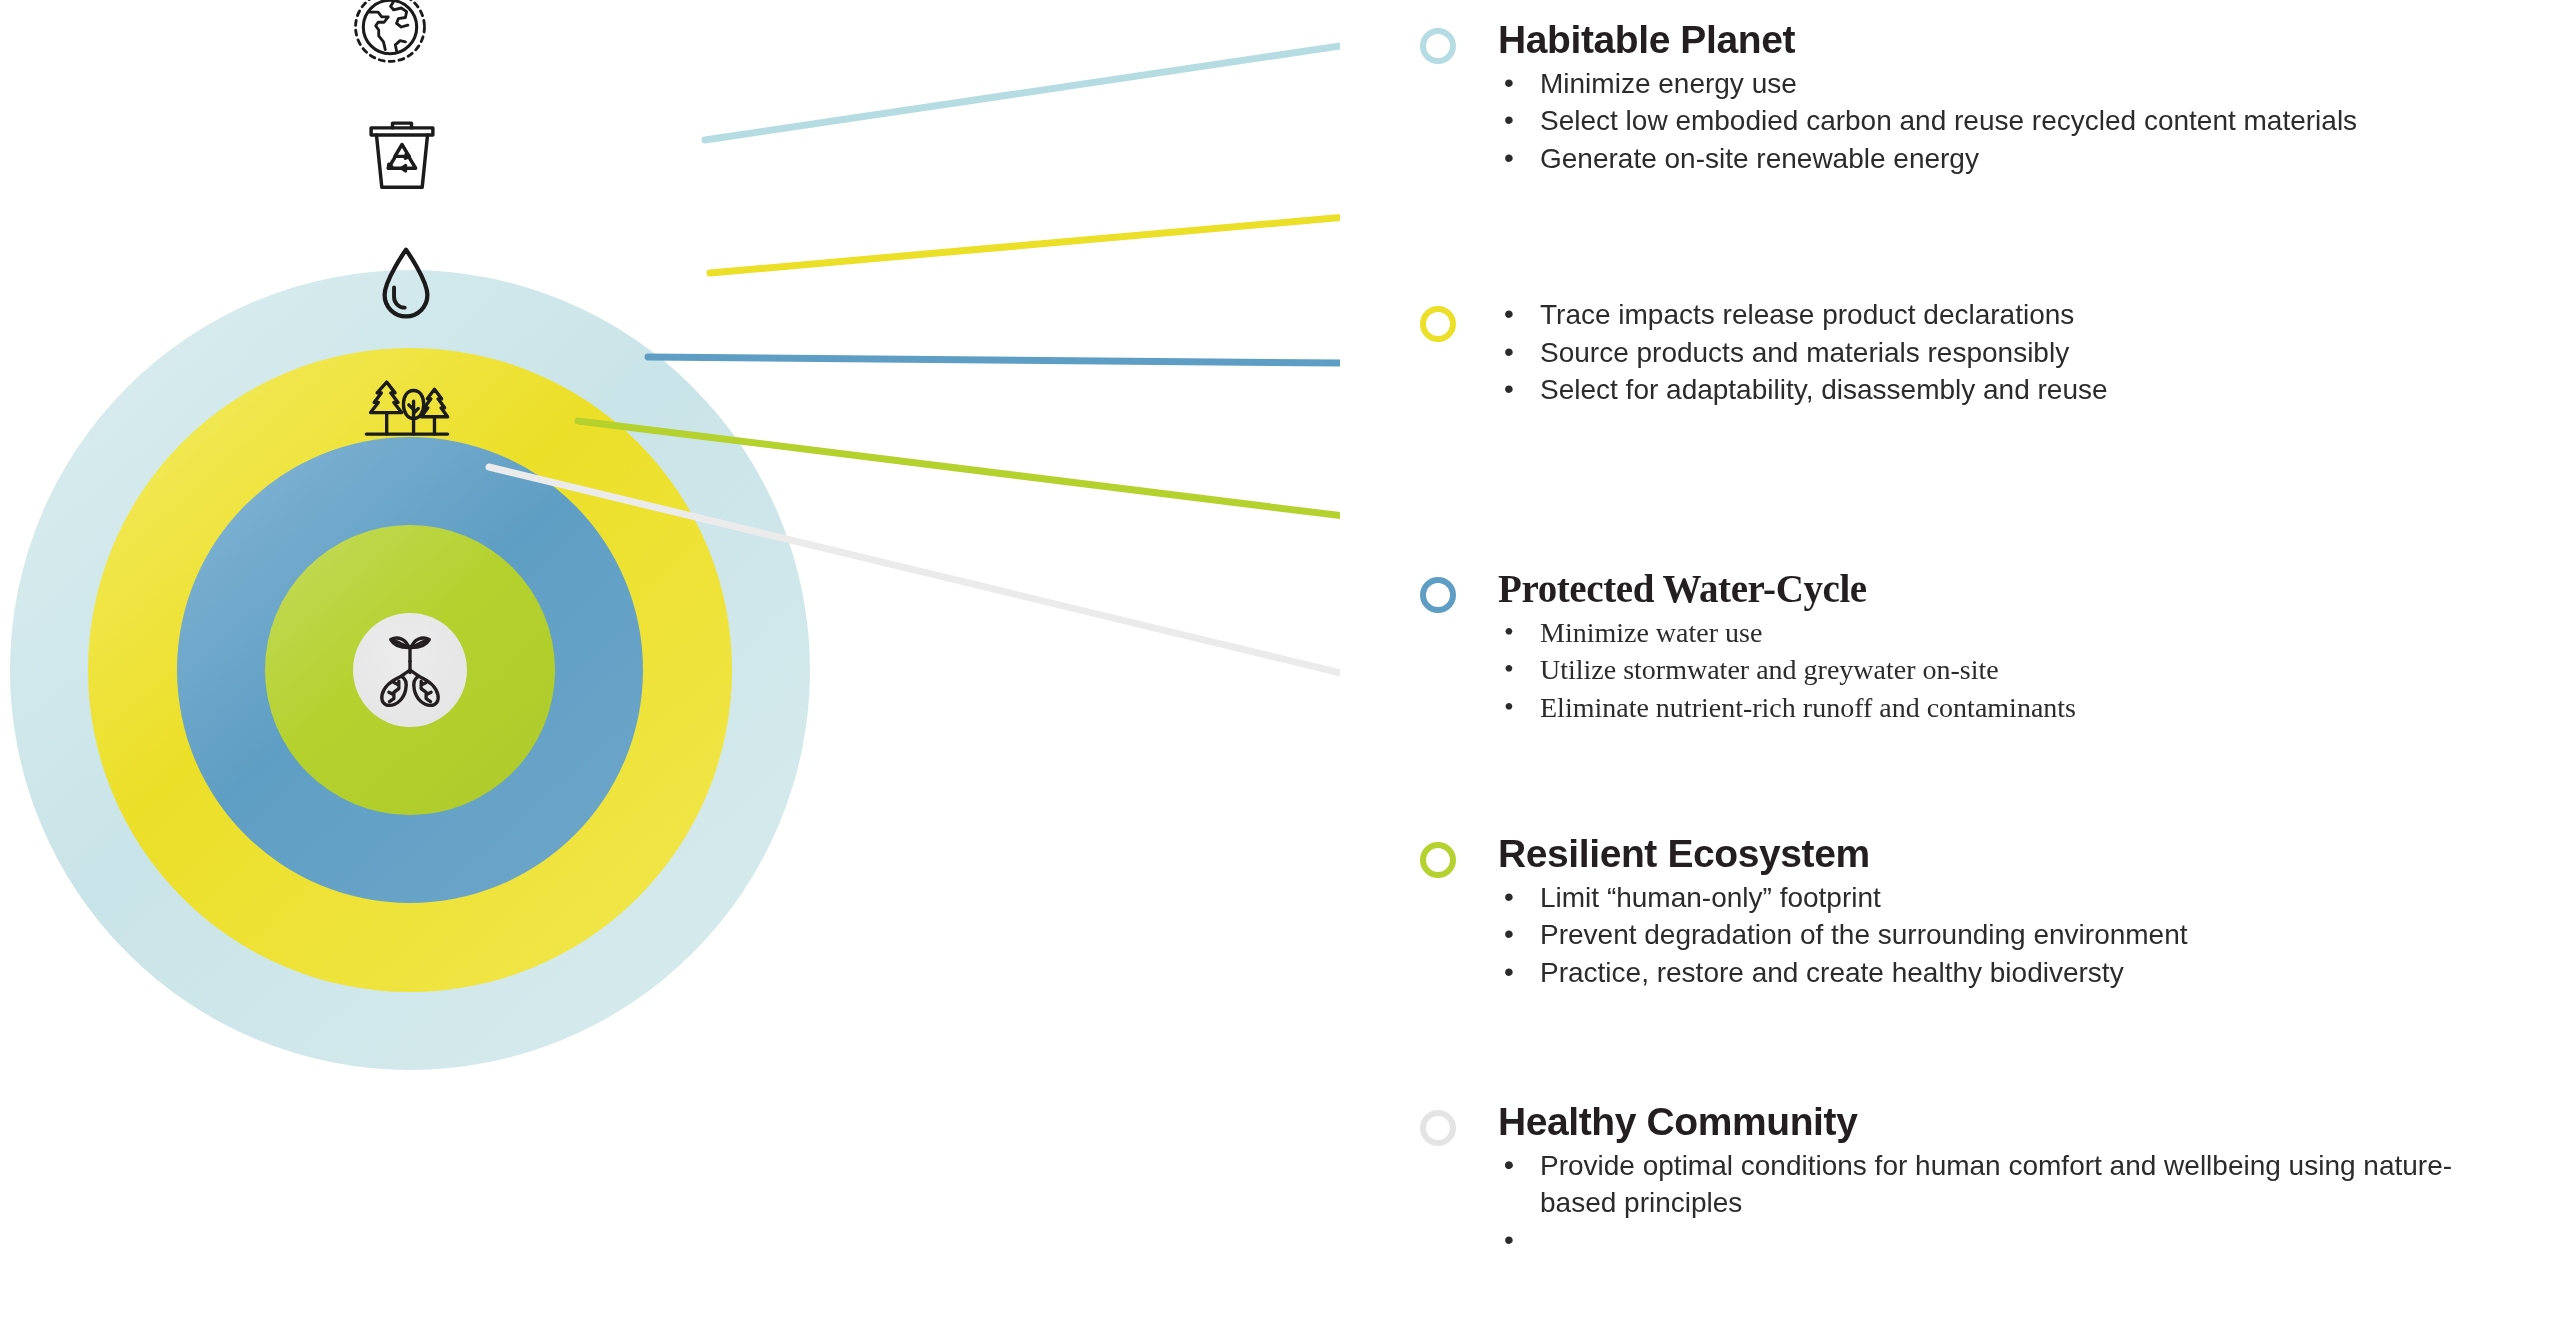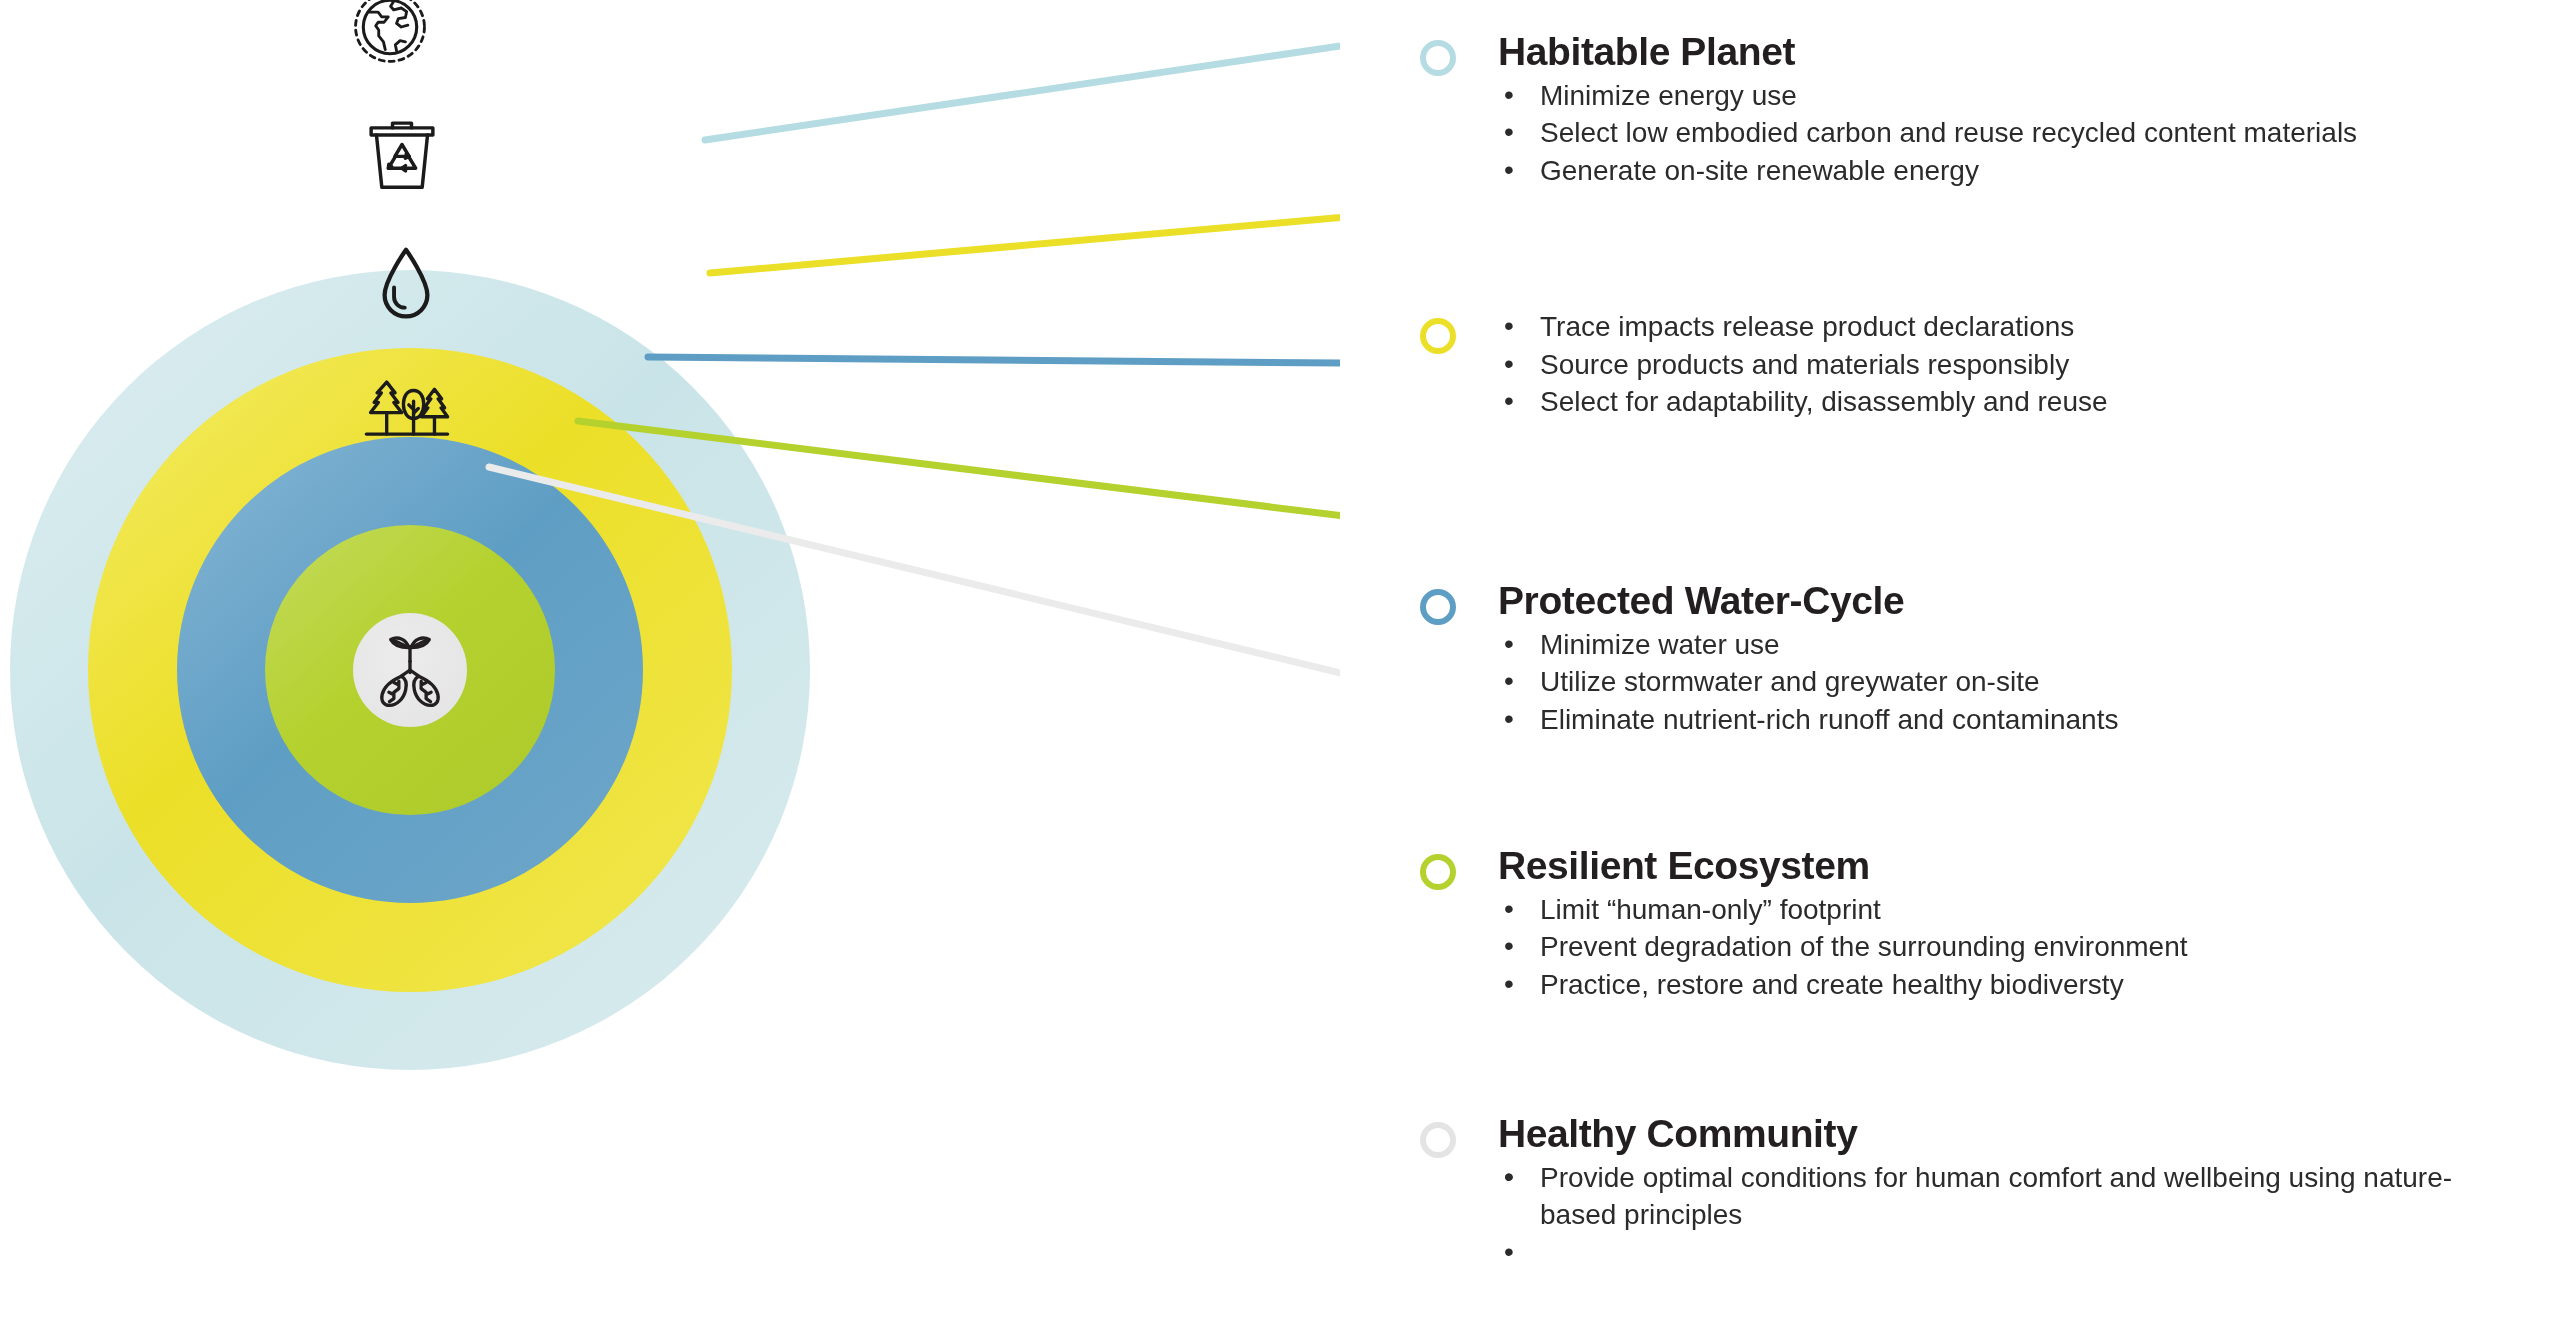--- a/index.html
+++ b/index.html
@@ -26,21 +26,21 @@
 
   .ring-icon {
     position: absolute;
     display: block;
     transform: translate(-50%, -50%);
   }
 
   
   #legend {
     position: absolute;
-    left: 1420px; top: 12px;
+    left: 1420px; top: 0;
     width: 1140px; height: 1297px;
   }
   .legend-block { position: absolute; left: 0; width: 1140px; }
   .legend-marker {
     position: absolute;
     left: 0; top: 10px;
     width: 36px; height: 36px;
     border-radius: 50%;
     border: 6px solid #cde5e8;
     background: #ffffff;
@@ -204,21 +204,21 @@
 
   <div class="legend-block" style="top:296px;">
     <span class="legend-marker" style="border-color:#ecdf28;"></span>
     <ul class="legend-list">
       <li><span class="bullet">•</span><span>Trace impacts release product declarations</span></li>
       <li><span class="bullet">•</span><span>Source products and materials responsibly</span></li>
       <li><span class="bullet">•</span><span>Select for adaptability, disassembly and reuse</span></li>
     </ul>
   </div>
 
-  <div class="legend-block" style="top:567px;">
+  <div class="legend-block" style="top:567px;font-family:Liberation Serif, serif;">
     <span class="legend-marker" style="border-color:#5f9ec4;"></span>
     <h2 class="legend-heading">Protected Water-Cycle</h2>
     <ul class="legend-list">
       <li><span class="bullet">•</span><span>Minimize water use</span></li>
       <li><span class="bullet">•</span><span>Utilize stormwater and greywater on-site</span></li>
       <li><span class="bullet">•</span><span>Eliminate nutrient-rich runoff and contaminants</span></li>
     </ul>
   </div>
 
   <div class="legend-block" style="top:832px;">

